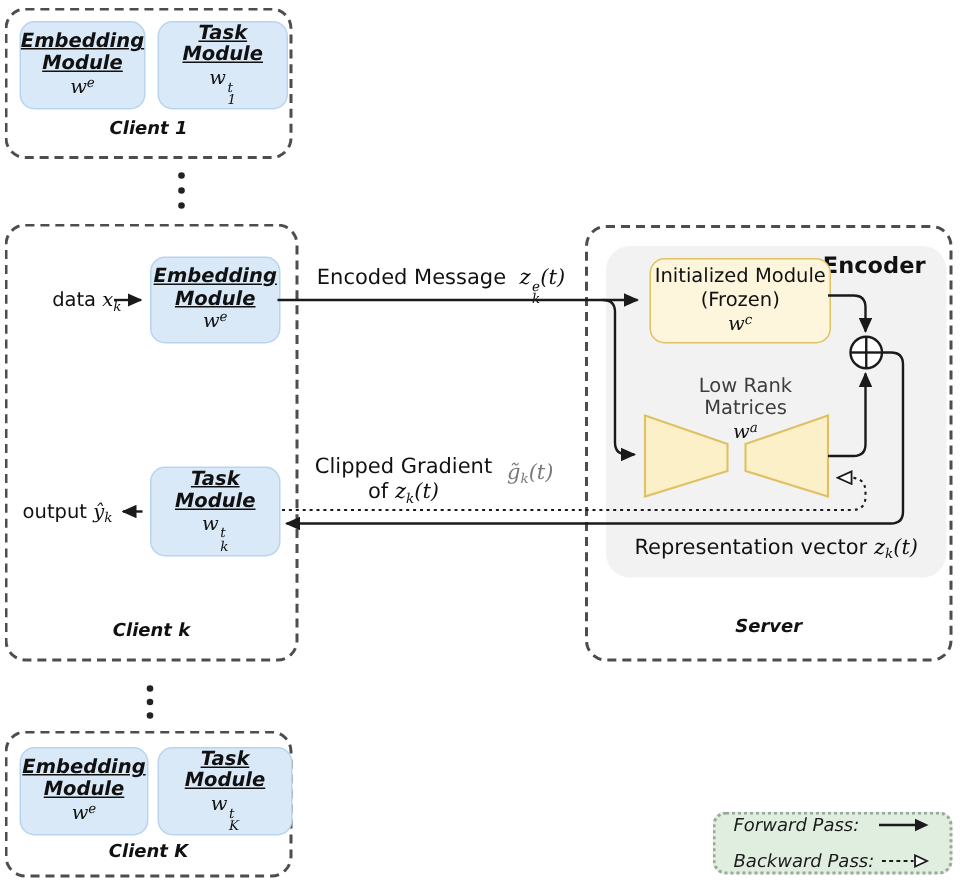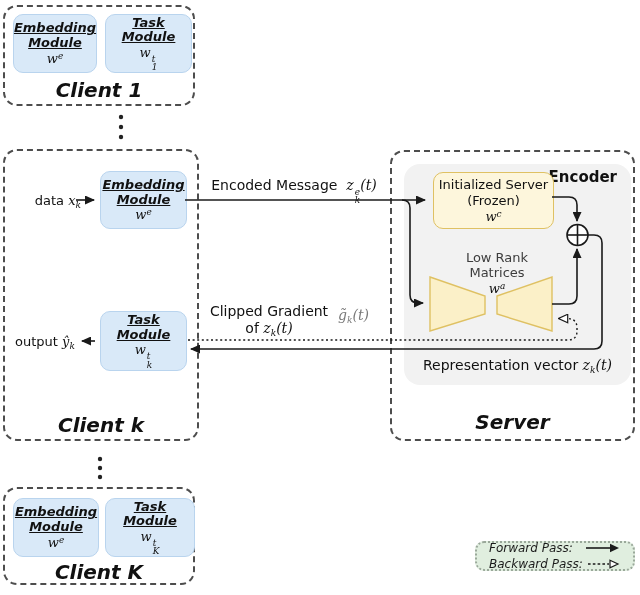--- a/index.html
+++ b/index.html
@@ -14,21 +14,21 @@
   #canvas{position:relative; width:640px; height:595px; background:#fff;}
 
   .dashedbox{position:absolute; border:2px dashed var(--dash_border); border-radius:14px; background:transparent;}
   .module{position:absolute; background:var(--module_fill); border:1px solid var(--module_border); border-radius:10px;
           display:flex; flex-direction:column; align-items:center; justify-content:center; text-align:center;}
   .mtitle{font-weight:bold; font-style:italic; font-size:13px; line-height:1.12; color:var(--ink);text-decoration:underline;}
   .m{font-family:"DejaVu Serif", serif; font-style:italic; font-size:13px; color:var(--ink);}
   .m sup{font-size:9px; vertical-align:4px;}
   .m sub{font-size:9px; vertical-align:-3px;}
   .ss{display:inline-flex; flex-direction:column; align-items:flex-start; font-size:9px; line-height:0.9; vertical-align:-5px; margin-left:1px;}
-  .ctitle{position:absolute; left:0; right:0; text-align:center; font-weight:bold; font-style:italic; font-size:20px; color:var(--ink);}
+  .ctitle{position:absolute; left:0; right:0; text-align:center; font-weight:bold; font-style:italic; font-size:12px; color:var(--ink);}
   .plain{font-size:13px; color:var(--ink);}
   .midlabel{position:absolute; text-align:center; font-size:14px; color:var(--ink);}
   .midlabel .m{font-size:14px;}
 
   #client1{left:3px; top:5px; width:192px; height:101px;}
   #client1 .emb{left:8px; top:7px; width:84px; height:59px;}
   #client1 .task{left:100px; top:7px; width:87px; height:59px;}
   #client1 .ctitle{top:71px;}
 
   #clientk{left:3px; top:149px; width:196px; height:292px;}
@@ -52,22 +52,22 @@
   #lowrank-label{position:absolute; left:40px; top:99px; width:130px; text-align:center; font-size:13px; color:var(--muted); line-height:1.14;}
   #repr-label{position:absolute; left:12px; top:205px; width:227px; text-align:center; font-size:14px;}
   #repr-label .m{font-size:14px;}
   #server .ctitle{top:258px;}
 
   #lbl-encoded{left:198px; top:177px; width:192px;}
   #lbl-clipped{left:203px; top:303px; width:132px; line-height:1.2;}
   #lbl-gtilde{position:absolute; left:338px; top:307px; font-size:14px; color:var(--gradient_label);}
   #lbl-gtilde .m{font-size:14px; color:var(--gradient_label);}
 
-  #legend{position:absolute; left:475px; top:541px; width:160px; height:30px; background:var(--legend_bg);
-          border:2px dotted #9aa89a; border-radius:9px; display:flex; flex-direction:column; justify-content:center; gap:2px; padding:0 12px;}
+  #legend{position:absolute; left:475px; top:541px; width:160px; height:42px; background:var(--legend_bg);
+          border:2px dotted #9aa89a; border-radius:9px; display:flex; flex-direction:column; justify-content:space-between; gap:2px; padding:0 12px;}
   .legrow{display:flex; align-items:center; justify-content:space-between; font-style:italic; font-size:12px; color:#1a1a1a;}
 
   #overlay{position:absolute; left:0; top:0; width:640px; height:595px; pointer-events:none;}
   .wire{stroke:#1a1a1a; stroke-width:1.6; fill:none;}
   .wire-dotted{stroke:#1a1a1a; stroke-width:1.4; fill:none; stroke-dasharray:2 2.6;}
   .trap{fill:var(--trap_fill); stroke:var(--trap_stroke); stroke-width:1.4;}
 </style>
 </head>
 <body>
 
@@ -123,21 +123,21 @@
             <span>K</span>
           </span></span>
     </div>
     <div class="ctitle">Client K</div>
   </div>
 
   <div id="server" class="dashedbox">
     <div id="encoderbox"></div>
     <div id="encoder-label">Encoder</div>
     <div id="frozen">
-      <div class="plain">Initialized Server</div>
+      <div class="plain">Initialized Module</div>
       <div class="plain">(Frozen)</div>
       <span class="m"><span>w</span><sup>c</sup></span>
     </div>
     <div id="repr-label">
       <span>Representation vector</span>
       <span class="m"><span>z</span><sub>k</sub><span>(t)</span></span>
     </div>
     <div id="lowrank-label">
       <div>Low Rank</div>
       <div>Matrices</div>

